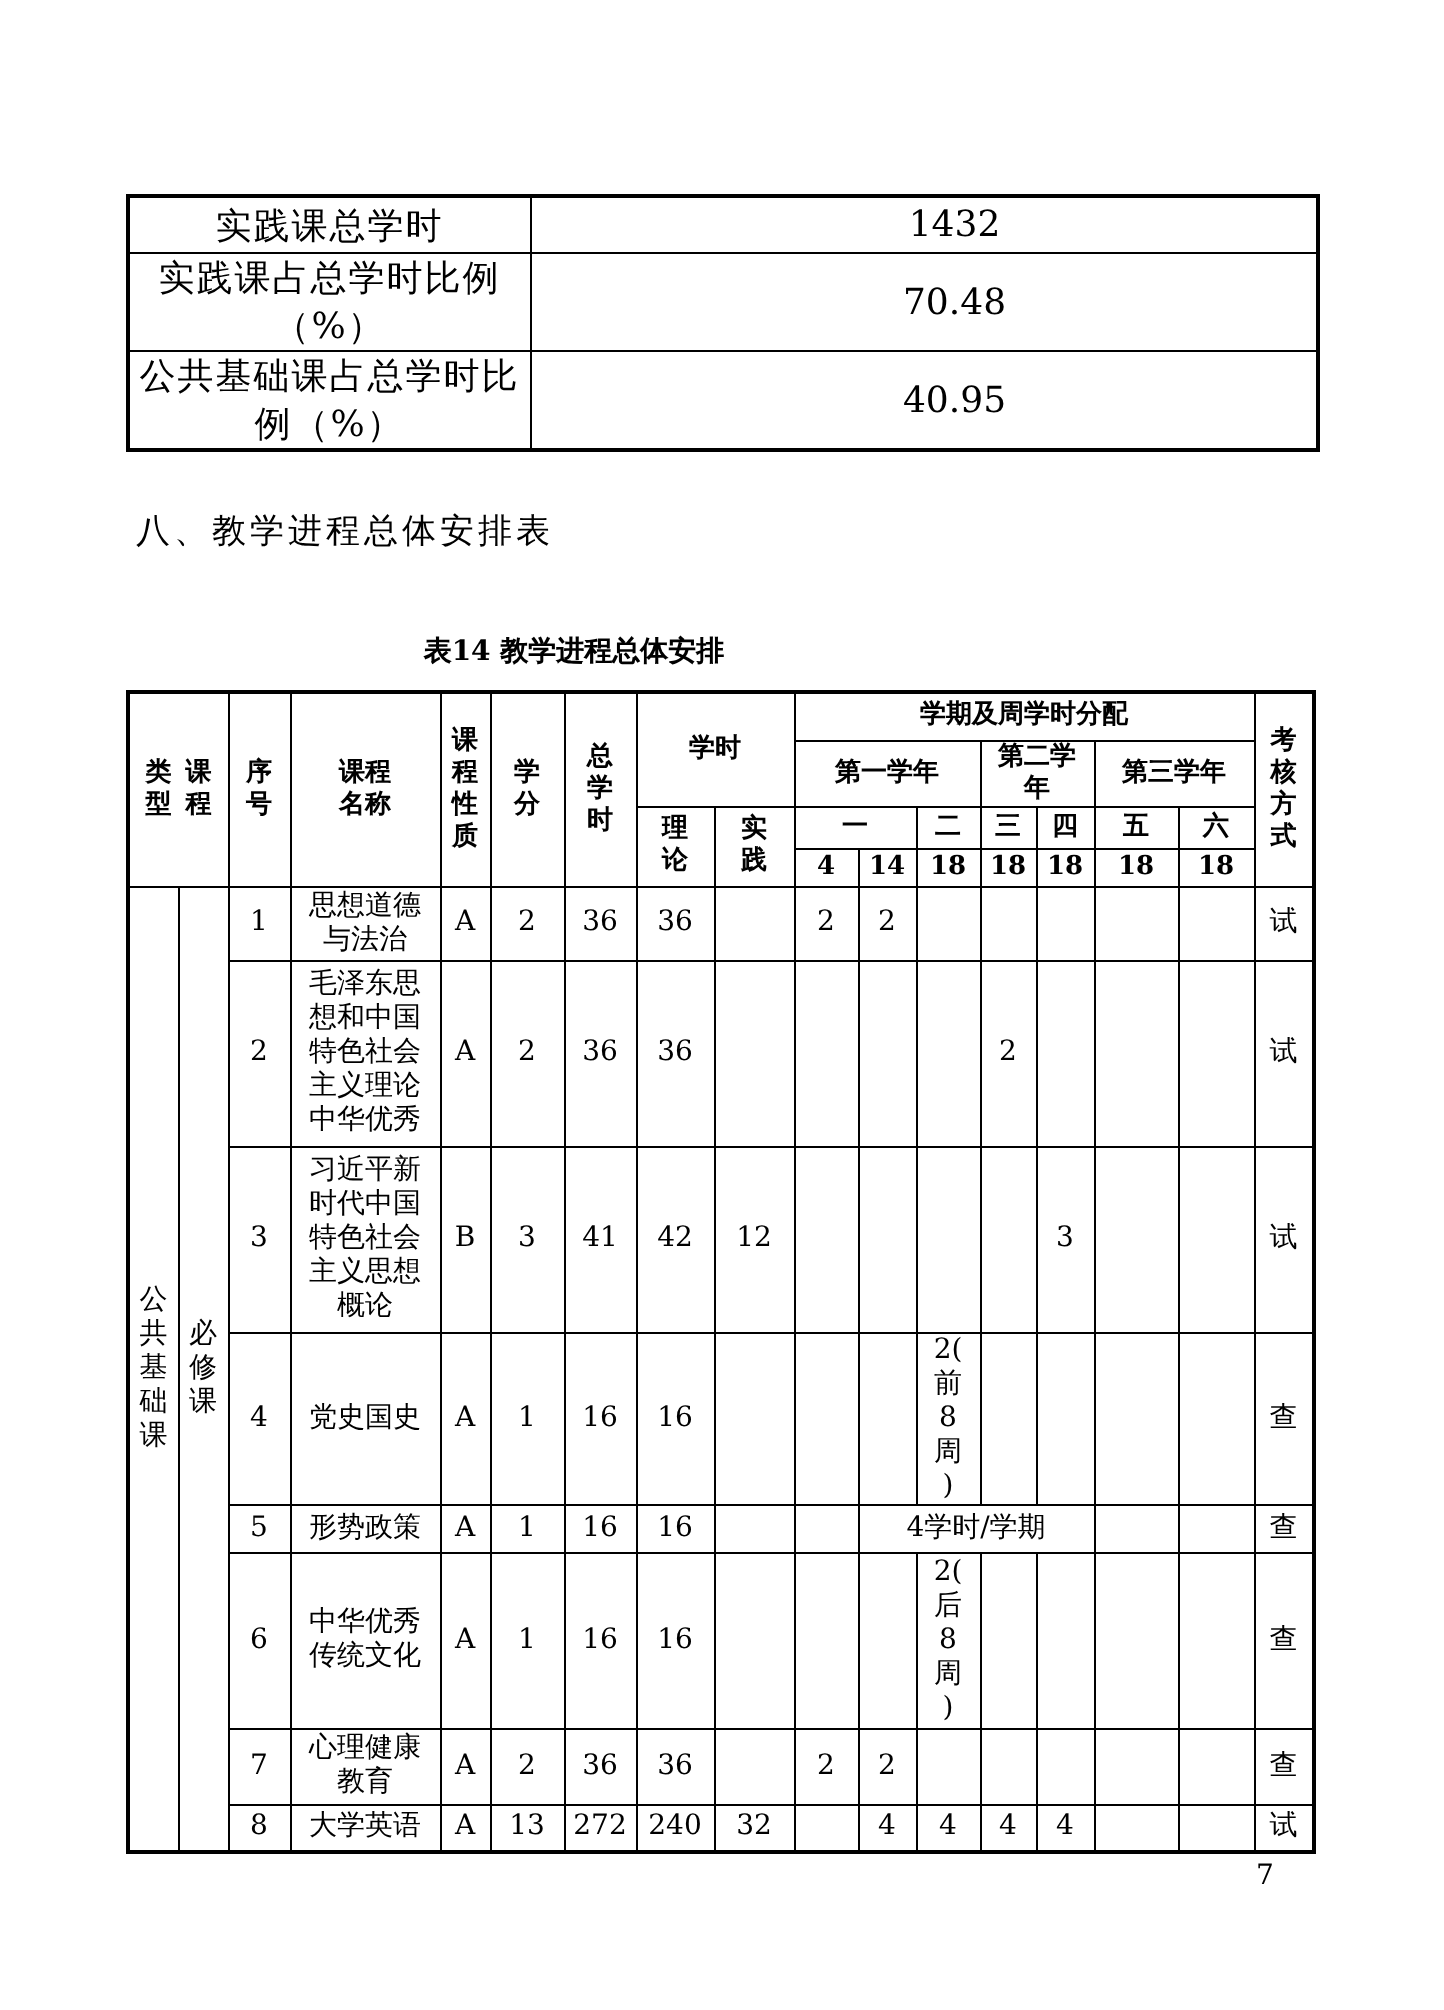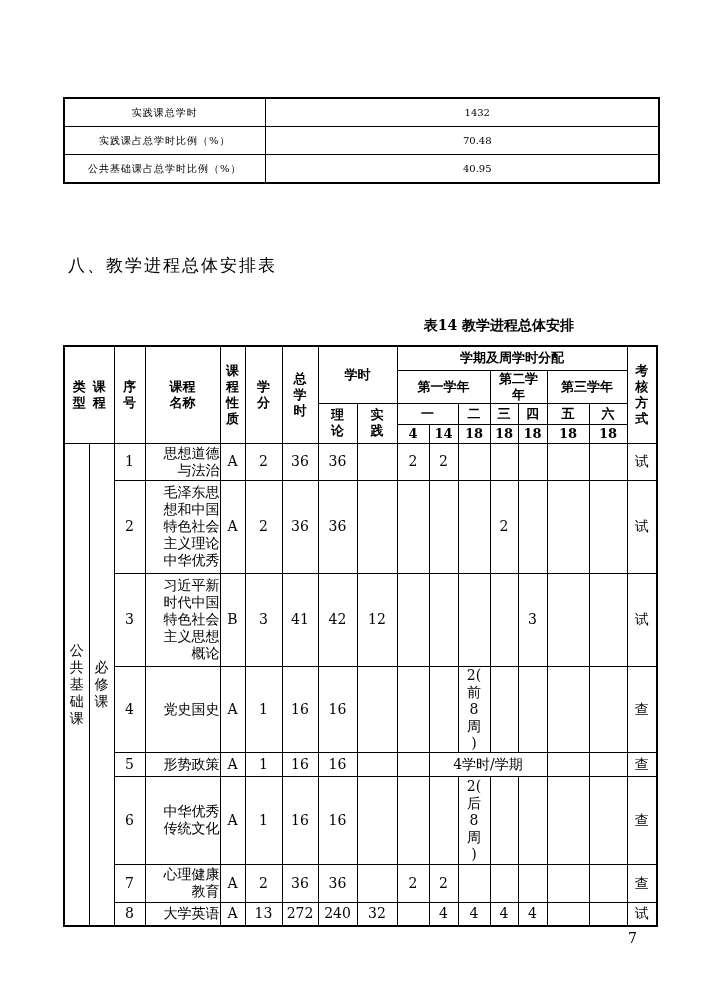--- a/index.html
+++ b/index.html
@@ -11,35 +11,35 @@
     color:#000;
     margin:0 auto;
     overflow:hidden;
   }
   table{border-collapse:collapse;table-layout:fixed;}
   td,th{border:1px solid #000;text-align:center;vertical-align:middle;padding:0;overflow:hidden;}
   .pre{white-space:pre-line;}
 
   
   .summary{position:absolute;left:63px;top:97px;width:595px;border:2px solid #000;}
-  .summary td{height:27px;font-size:10px;letter-spacing:1px;}
+  .summary td{height:27px;font-size:18px;letter-spacing:1px;}
   .summary .val{letter-spacing:0;padding-left:31px;}
 
   
   .heading{position:absolute;left:68px;top:254px;font-size:17px;font-weight:normal;letter-spacing:2px;}
 
   
-  .caption{position:absolute;left:0;width:574px;top:317px;text-align:right;font-size:14px;font-weight:bold;}
+  .caption{position:absolute;left:0;width:574px;top:317px;text-align:center;font-size:14px;font-weight:bold;}
 
   
   .sched{position:absolute;left:63px;top:345px;border:2px solid #000;}
   .sched th{font-weight:bold;font-size:13px;line-height:16px;}
   .sched td{font-size:14px;line-height:17px;}
   .vhead{line-height:17px;}
-  .name{line-height:19px;text-align:right;}
+  .name{line-height:19px;}
   .vcell{line-height:16px;}
   .leftlabel{font-size:14px;line-height:18px;}
   .typecourse{display:flex;justify-content:center;gap:7px;}
   .hA{height:24px;} .hB{height:31px;} .hC{height:21px;} .hD{height:19px;}
   .r1{height:37px;} .r2{height:93px;} .r3{height:93px;} .r4{height:80px;}
   .r5{height:24px;} .r6{height:88px;} .r7{height:38px;} .r8{height:24px;}
 
   .pagenum{position:absolute;left:628px;top:930px;font-size:14px;}
 </style>
 </head>

